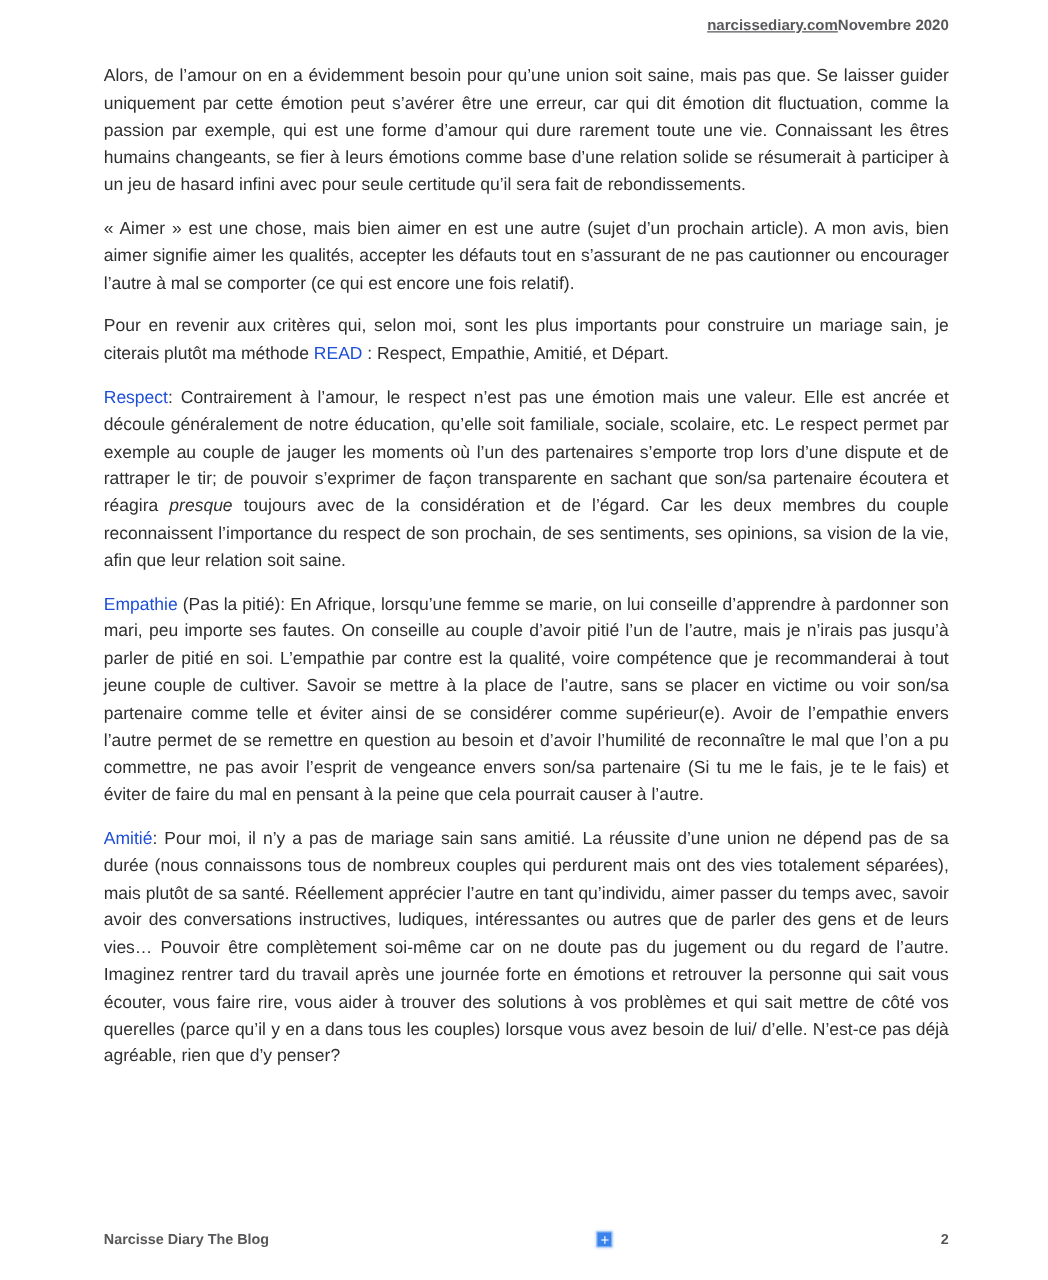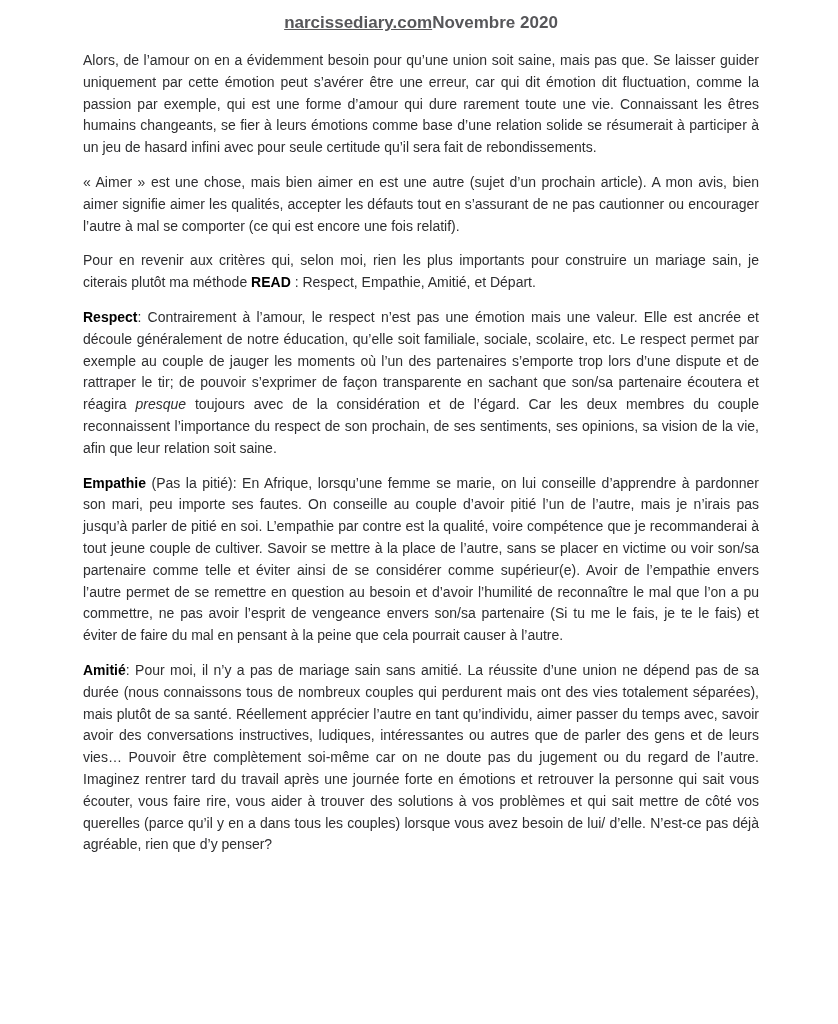--- a/index.html
+++ b/index.html
@@ -16,43 +16,43 @@
     position: absolute;
     inset: 0;
     background: #ffffff;
   }
   .header {
     position: absolute;
     top: 13px;
     left: 83px;
     right: 79px;
     display: flex;
-    justify-content: center;
+    justify-content: flex-end;
     align-items: baseline;
-    font-size: 17px;
+    font-size: 12px;
     font-weight: bold;
     color: #57575a;
   }
   .site-link {
     color: #57575a;
     text-decoration: underline;
     cursor: pointer;
   }
   .article {
     position: absolute;
     top: 50px;
     left: 83px;
     width: 676px;
     font-size: 14px;
     line-height: 21.8px;
     color: #2e2e30;
     text-align: justify;
   }
   .article p { margin: 0 0 13px 0; }
-  .article b { font-weight: bold; color: #000000; }
+  .article b { font-weight: normal; color: #1d4ed8; }
   .article i { font-style: italic; }
   .footer {
     position: absolute;
     top: 985px;
     left: 83px;
     right: 79px;
     display: flex;
     justify-content: space-between;
     align-items: center;
     font-size: 11.5px;
@@ -88,27 +88,32 @@
   </div>
 
   <div class="article">
     <p>
       <span>Alors, de l’amour on en a évidemment besoin pour qu’une union soit saine, mais pas que. Se laisser guider uniquement par cette émotion peut s’avérer être une erreur, car qui dit émotion dit fluctuation, comme la passion par exemple, qui est une forme d’amour qui dure rarement toute une vie. Connaissant les êtres humains changeants, se fier à leurs émotions comme base d’une relation solide se résumerait à participer à un jeu de hasard infini avec pour seule certitude qu’il sera fait de rebondissements.</span>
     </p>
     <p>
       <span>« Aimer » est une chose, mais bien aimer en est une autre (sujet d’un prochain article). A mon avis, bien aimer signifie aimer les qualités, accepter les défauts tout en s’assurant de ne pas cautionner ou encourager l’autre à mal se comporter (ce qui est encore une fois relatif).</span>
     </p>
     <p>
-      <span>Pour en revenir aux critères qui, selon moi, rien les plus importants pour construire un mariage sain, je citerais plutôt ma méthode </span><b>READ</b><span> : Respect, Empathie, Amitié, et Départ.</span>
+      <span>Pour en revenir aux critères qui, selon moi, sont les plus importants pour construire un mariage sain, je citerais plutôt ma méthode </span><b>READ</b><span> : Respect, Empathie, Amitié, et Départ.</span>
     </p>
     <p>
       <b>Respect</b><span>: Contrairement à l’amour, le respect n’est pas une émotion mais une valeur. Elle est ancrée et découle généralement de notre éducation, qu’elle soit familiale, sociale, scolaire, etc. Le respect permet par exemple au couple de jauger les moments où l’un des partenaires s’emporte trop lors d’une dispute et de rattraper le tir; de pouvoir s’exprimer de façon transparente en sachant que son/sa partenaire écoutera et réagira </span><i>presque</i><span> toujours avec de la considération et de l’égard. Car les deux membres du couple reconnaissent l’importance du respect de son prochain, de ses sentiments, ses opinions, sa vision de la vie, afin que leur relation soit saine.</span>
     </p>
     <p>
       <b>Empathie</b><span> (Pas la pitié): En Afrique, lorsqu’une femme se marie, on lui conseille d’apprendre à pardonner son mari, peu importe ses fautes. On conseille au couple d’avoir pitié l’un de l’autre, mais je n’irais pas jusqu’à parler de pitié en soi. L’empathie par contre est la qualité, voire compétence que je recommanderai à tout jeune couple de cultiver. Savoir se mettre à la place de l’autre, sans se placer en victime ou voir son/sa partenaire comme telle et éviter ainsi de se considérer comme supérieur(e). Avoir de l’empathie envers l’autre permet de se remettre en question au besoin et d’avoir l’humilité de reconnaître le mal que l’on a pu commettre, ne pas avoir l’esprit de vengeance envers son/sa partenaire (Si tu me le fais, je te le fais) et éviter de faire du mal en pensant à la peine que cela pourrait causer à l’autre.</span>
     </p>
     <p>
       <b>Amitié</b><span>: Pour moi, il n’y a pas de mariage sain sans amitié. La réussite d’une union ne dépend pas de sa durée (nous connaissons tous de nombreux couples qui perdurent mais ont des vies totalement séparées), mais plutôt de sa santé. Réellement apprécier l’autre en tant qu’individu, aimer passer du temps avec, savoir avoir des conversations instructives, ludiques, intéressantes ou autres que de parler des gens et de leurs vies… Pouvoir être complètement soi-même car on ne doute pas du jugement ou du regard de l’autre. Imaginez rentrer tard du travail après une journée forte en émotions et retrouver la personne qui sait vous écouter, vous faire rire, vous aider à trouver des solutions à vos problèmes et qui sait mettre de côté vos querelles (parce qu’il y en a dans tous les couples) lorsque vous avez besoin de lui/ d’elle. N’est-ce pas déjà agréable, rien que d’y penser?</span>
     </p>
   </div>
 
+  <div class="footer">
+    <span>Narcisse Diary The Blog</span>
+    <span class="plus-icon">+</span>
+    <span class="page-number">2</span>
+  </div>
 
 </div>
 
 </body></html>

